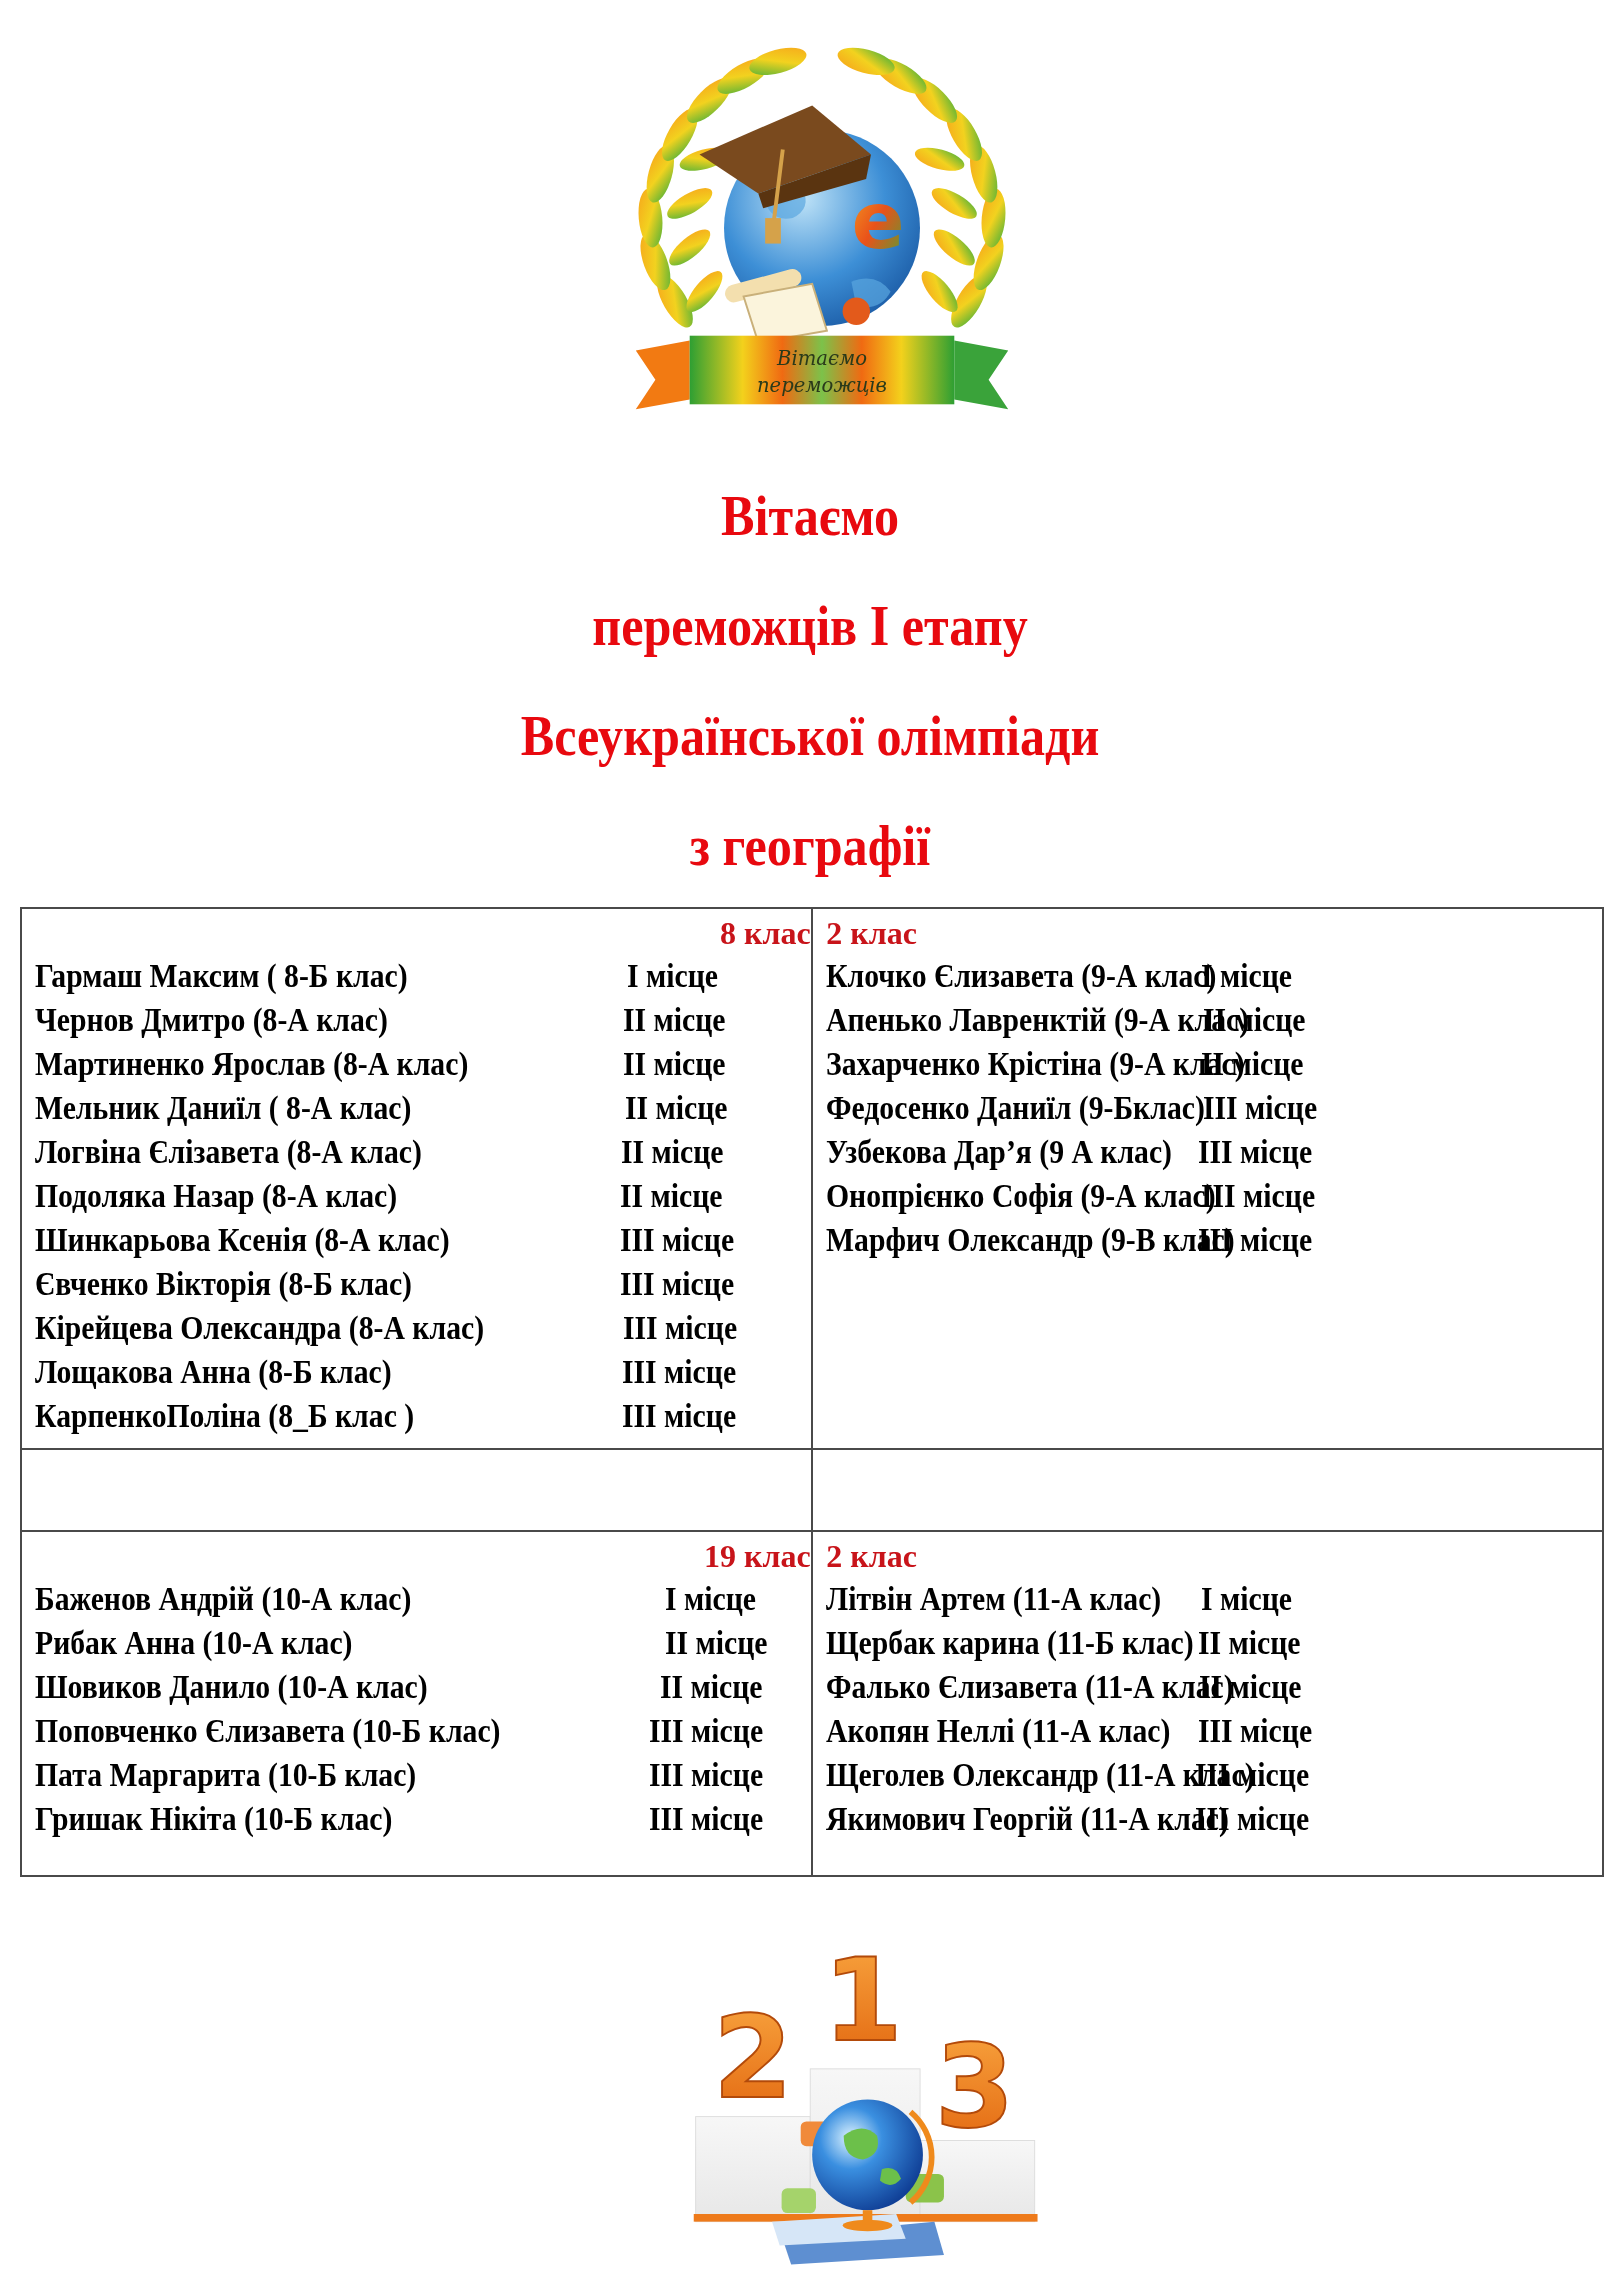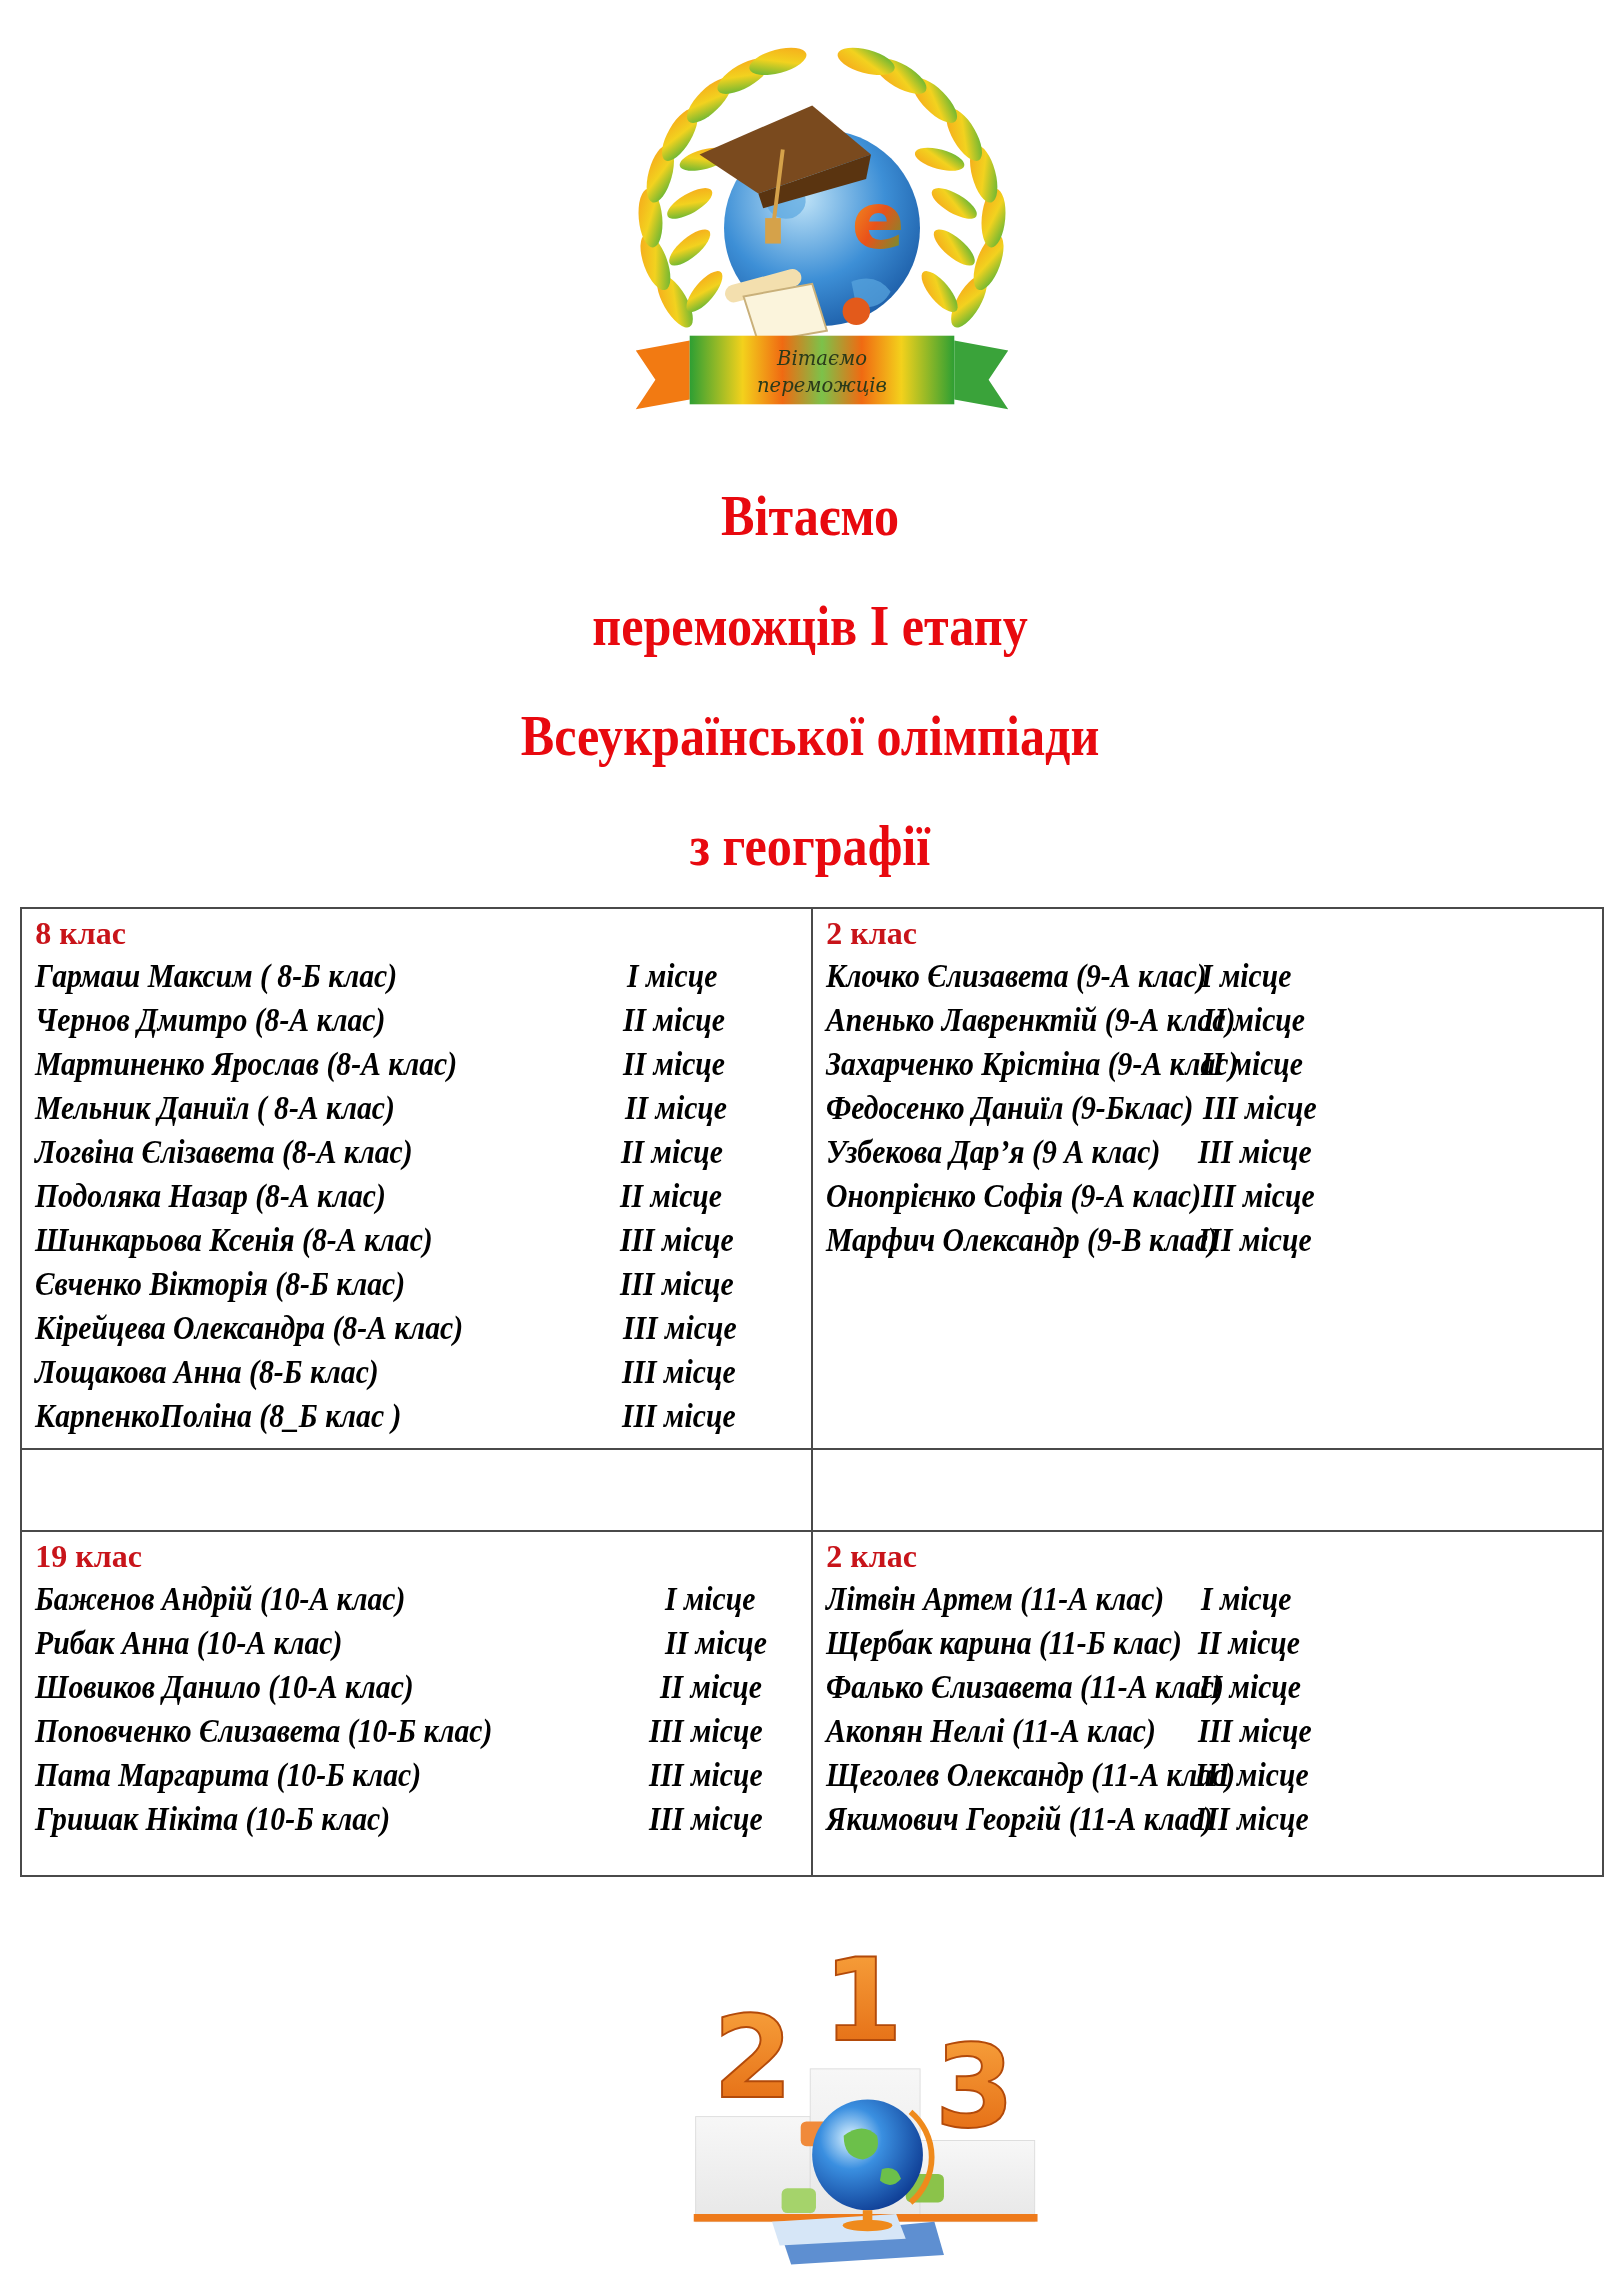--- a/index.html
+++ b/index.html
@@ -10,28 +10,28 @@
   .logo svg { width: 100%; height: 100%; display: block; }
 
   .title { position: absolute; left: 0; width: 1620px; top: 461px; text-align: center;
            color: #e8090f; font-weight: bold; font-size: 57px; line-height: 110px;
            transform: scaleX(0.88); transform-origin: center top; }
   .title div { white-space: nowrap; }
 
   table.results { position: absolute; left: 19.6px; top: 907px; width: 1582px;
                   border-collapse: collapse; table-layout: fixed; }
   table.results td { border: 2px solid #4a4a4a; vertical-align: top; padding: 0; }
-  td.cell-left { width: 789px; }
+  td.cell-left { width: 789px; text-align: right; }
   td.cell-right { width: 789px; }
 
   .grade-head { color: #c8141a; font-weight: bold; font-size: 32px; line-height: 41px;
                 padding-left: 13.7px; padding-top: 3.9px; white-space: nowrap; }
   .rows { position: relative; }
   .rline { position: relative; height: 44px; font-weight: bold; font-size: 33px;
-           line-height: 44px; white-space: nowrap; font-style: italic; }
+           line-height: 44px; white-space: nowrap; }
   .rline .nm { position: absolute; left: 13.7px; top: 0; transform: scaleX(0.9); transform-origin: left top; }
   .rline .pl { position: absolute; top: 0; transform: scaleX(0.9); transform-origin: left top; }
 
   .spacer-cell { height: 80px; }
   .tall-8 { height: 539px; }
   .tall-10 { height: 343px; }
 
   .podium { position: absolute; left: 667px; top: 1916px; width: 382px; height: 363px; }
   .podium svg { width: 100%; height: 100%; display: block; }
 </style>

